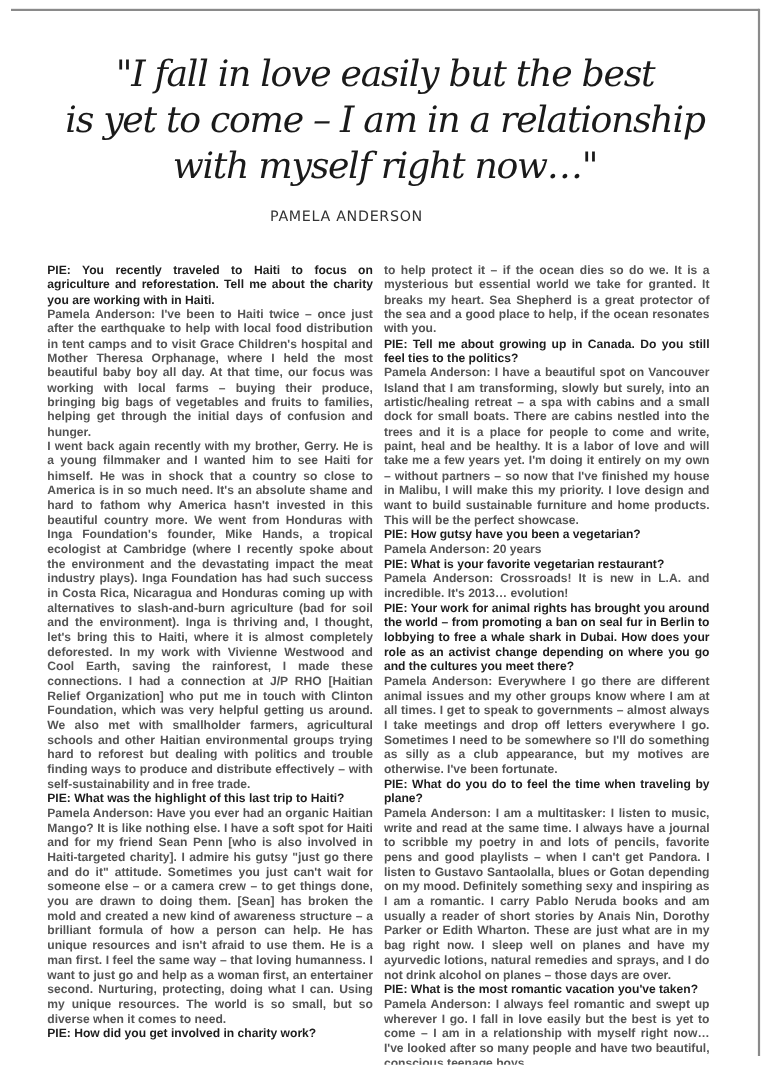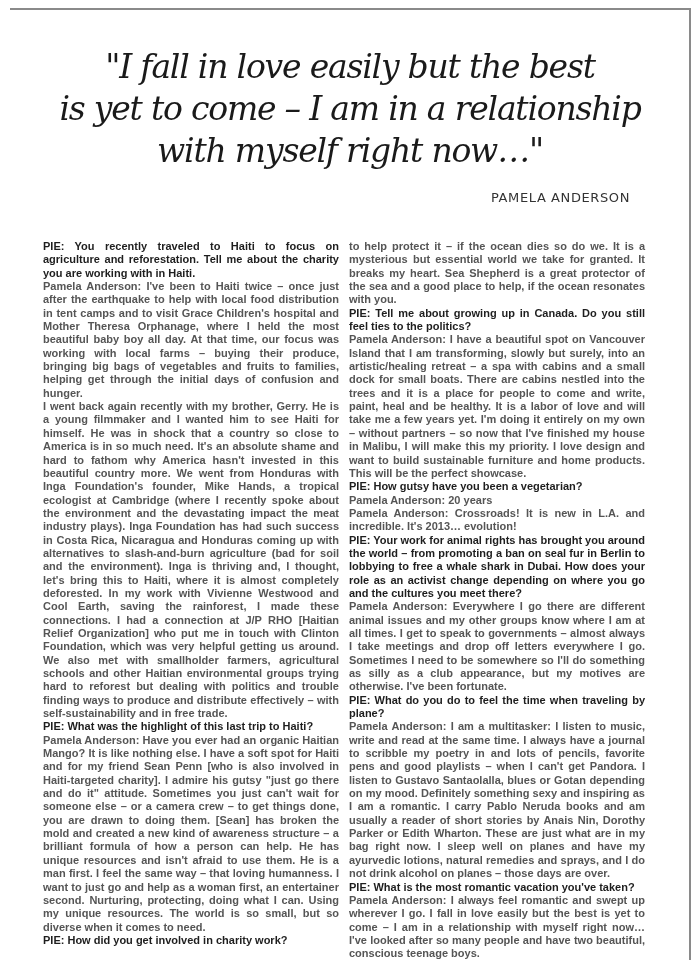--- a/index.html
+++ b/index.html
@@ -11,21 +11,21 @@
     text-align: center;
     font-family: "DejaVu Serif", "Liberation Serif", serif;
     font-style: italic;
     font-size: 33px;
     line-height: 42px;
     letter-spacing: -1.2px;
     color: #1a1a1a;
   }
   .pullquote span { display: block; }
   .byline {
-    position: absolute; left: 0; top: 190px; width: 630px; text-align: right;
+    position: absolute; left: 0; top: 190px; width: 630px; text-align: center;
     font-family: "DejaVu Sans", "Liberation Sans", sans-serif;
     font-size: 13px; letter-spacing: 0.6px; color: #333;
   }
   .col {
     position: absolute; top: 240px; width: 296px;
     font-family: "Liberation Sans", "DejaVu Sans", sans-serif;
     font-size: 11px; line-height: 13.35px; color: #555;
     text-align: justify;
   }
   .col.left { left: 43px; }
@@ -54,20 +54,21 @@
     <p class="q">PIE: What was the highlight of this last trip to Haiti?</p>
     <p class="a">Pamela Anderson: Have you ever had an organic Haitian Mango? It is like nothing else. I have a soft spot for Haiti and for my friend Sean Penn [who is also involved in Haiti-targeted charity]. I admire his gutsy "just go there and do it" attitude. Sometimes you just can't wait for someone else – or a camera crew – to get things done, you are drawn to doing them. [Sean] has broken the mold and created a new kind of awareness structure – a brilliant formula of how a person can help. He has unique resources and isn't afraid to use them. He is a man first. I feel the same way – that loving humanness. I want to just go and help as a woman first, an entertainer second. Nurturing, protecting, doing what I can. Using my unique resources. The world is so small, but so diverse when it comes to need.</p>
     <p class="q">PIE: How did you get involved in charity work?</p>
   </div>
 <div class="col right">
     <p class="a">to help protect it – if the ocean dies so do we. It is a mysterious but essential world we take for granted. It breaks my heart. Sea Shepherd is a great protector of the sea and a good place to help, if the ocean resonates with you.</p>
     <p class="q">PIE: Tell me about growing up in Canada. Do you still feel ties to the politics?</p>
     <p class="a">Pamela Anderson: I have a beautiful spot on Vancouver Island that I am transforming, slowly but surely, into an artistic/healing retreat – a spa with cabins and a small dock for small boats. There are cabins nestled into the trees and it is a place for people to come and write, paint, heal and be healthy. It is a labor of love and will take me a few years yet. I'm doing it entirely on my own – without partners – so now that I've finished my house in Malibu, I will make this my priority. I love design and want to build sustainable furniture and home products. This will be the perfect showcase.</p>
     <p class="q">PIE: How gutsy have you been a vegetarian?</p>
     <p class="a">Pamela Anderson: 20 years</p>
+    <p class="q">PIE: What is your favorite vegetarian restaurant?</p>
     <p class="a">Pamela Anderson: Crossroads! It is new in L.A. and incredible. It's 2013… evolution!</p>
     <p class="q">PIE: Your work for animal rights has brought you around the world – from promoting a ban on seal fur in Berlin to lobbying to free a whale shark in Dubai. How does your role as an activist change depending on where you go and the cultures you meet there?</p>
     <p class="a">Pamela Anderson: Everywhere I go there are different animal issues and my other groups know where I am at all times. I get to speak to governments – almost always I take meetings and drop off letters everywhere I go. Sometimes I need to be somewhere so I'll do something as silly as a club appearance, but my motives are otherwise. I've been fortunate.</p>
     <p class="q">PIE: What do you do to feel the time when traveling by plane?</p>
     <p class="a">Pamela Anderson: I am a multitasker: I listen to music, write and read at the same time. I always have a journal to scribble my poetry in and lots of pencils, favorite pens and good playlists – when I can't get Pandora. I listen to Gustavo Santaolalla, blues or Gotan depending on my mood. Definitely something sexy and inspiring as I am a romantic. I carry Pablo Neruda books and am usually a reader of short stories by Anais Nin, Dorothy Parker or Edith Wharton. These are just what are in my bag right now. I sleep well on planes and have my ayurvedic lotions, natural remedies and sprays, and I do not drink alcohol on planes – those days are over.</p>
     <p class="q">PIE: What is the most romantic vacation you've taken?</p>
     <p class="a">Pamela Anderson: I always feel romantic and swept up wherever I go. I fall in love easily but the best is yet to come – I am in a relationship with myself right now… I've looked after so many people and have two beautiful, conscious teenage boys.</p>
   </div>
 
 </body></html>

